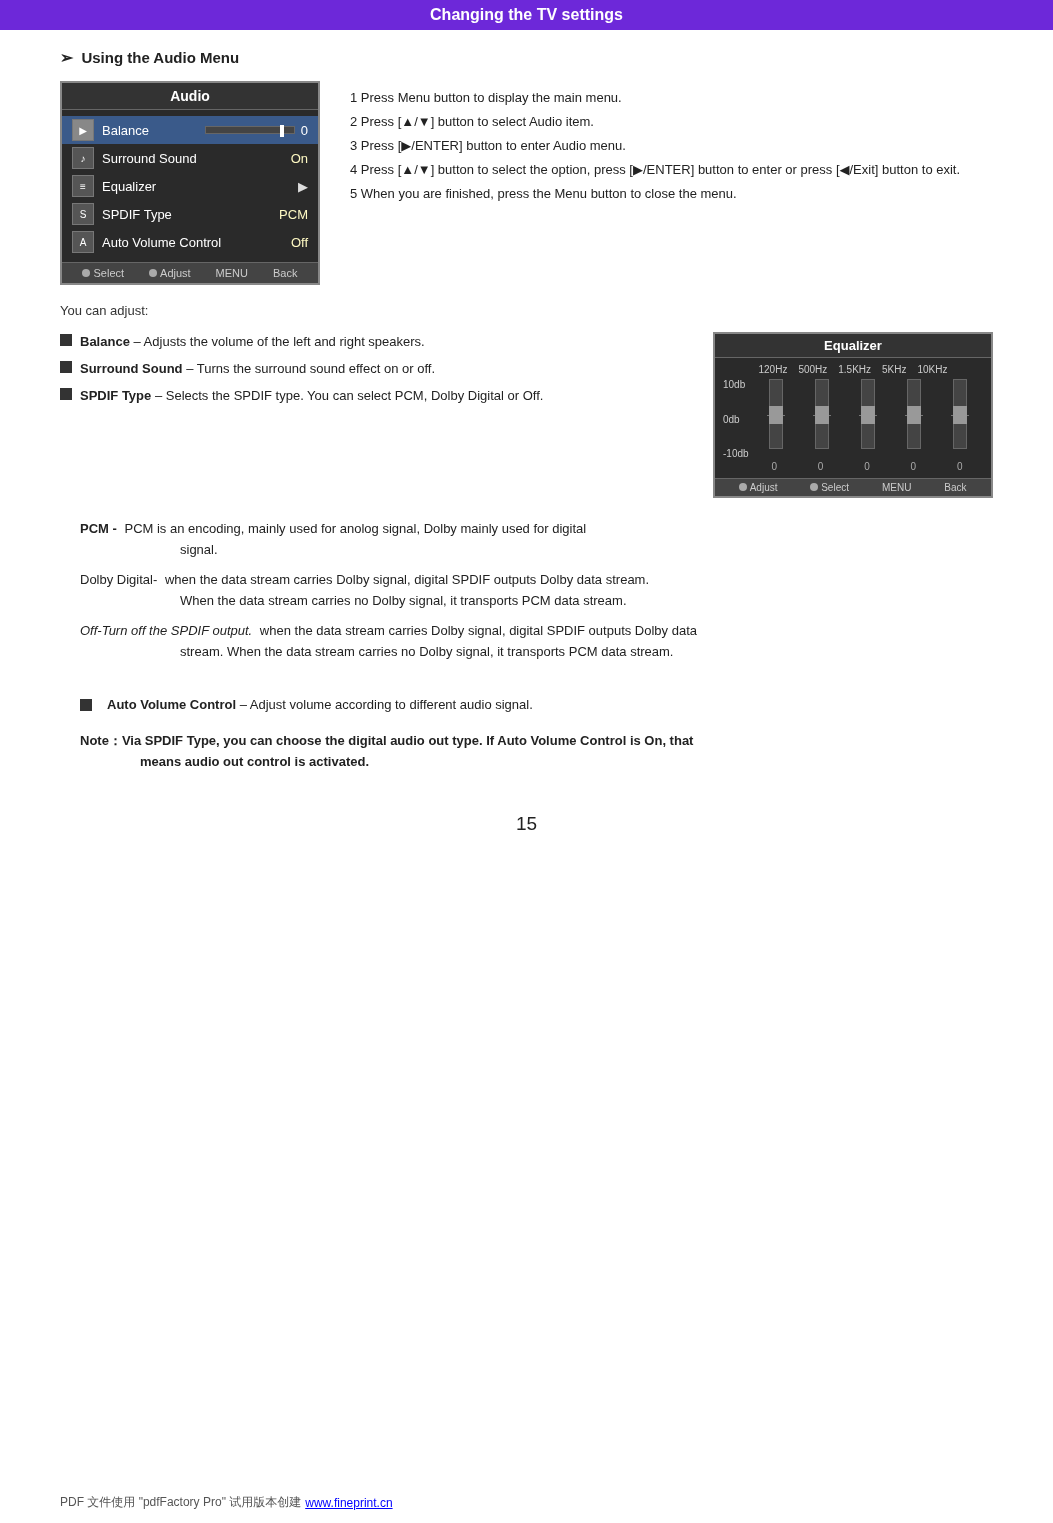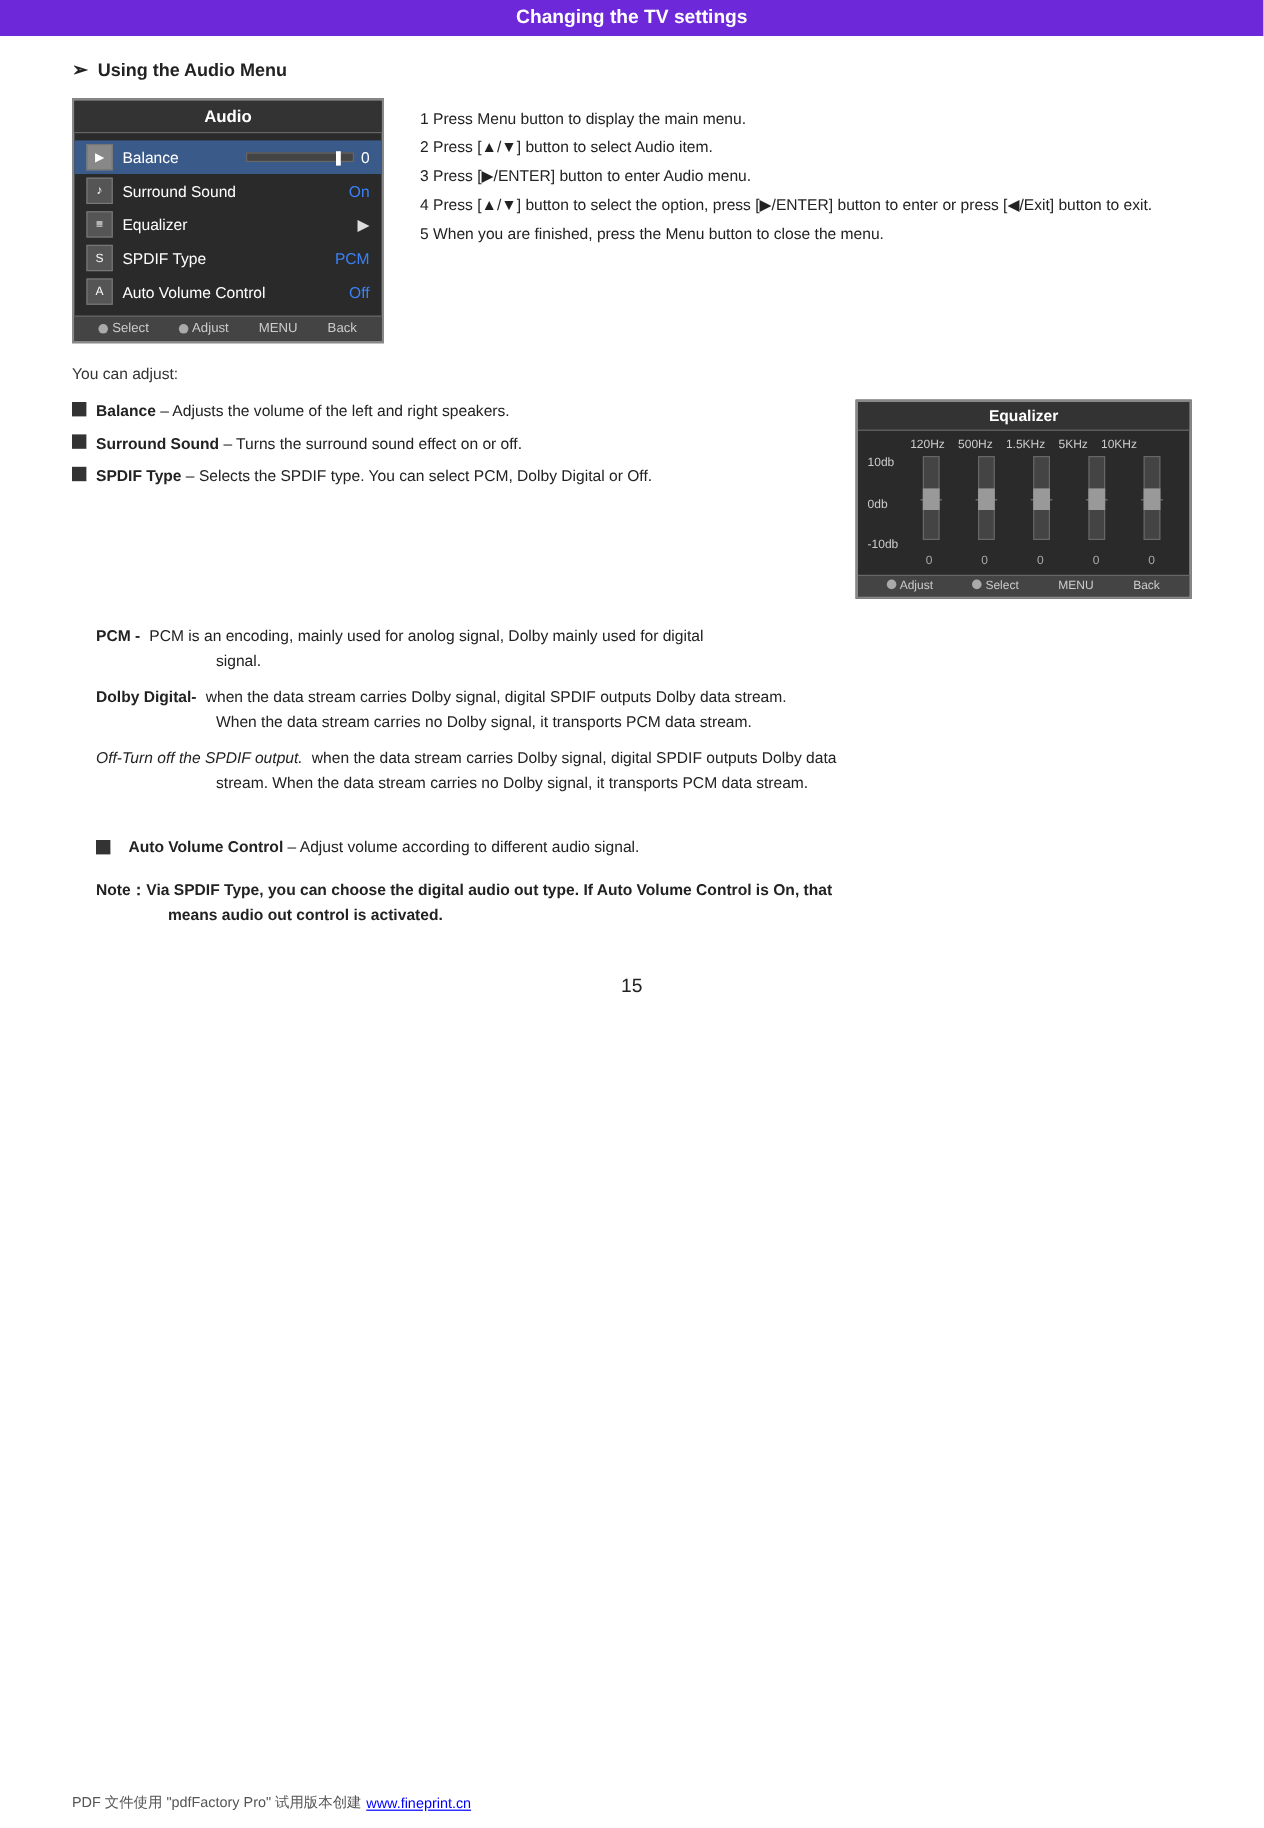--- a/index.html
+++ b/index.html
@@ -88,21 +88,21 @@
       font-size: 10px;
       flex-shrink: 0;
     }
     .menu-icon.active-icon {
       background: #888;
     }
     .menu-item-label {
       flex: 1;
     }
     .menu-item-value {
-      color: #3b82f6;
+      color: #fef9c3;
     }
     .menu-item-arrow {
       color: #ddd;
     }
     
     .balance-row {
       display: flex;
       align-items: center;
       gap: 6px;
     }
@@ -285,21 +285,21 @@
       margin-bottom: 20px;
       padding-left: 20px;
     }
     .note-block strong {
       font-weight: bold;
     }
 
     
     .page-number {
       text-align: center;
-      font-size: 16px;
+      font-size: 19px;
       margin-top: 40px;
       margin-bottom: 16px;
     }
 
     
     .page-footer {
       position: absolute;
       bottom: 12px;
       left: 60px;
       right: 60px;
@@ -502,21 +502,21 @@
 
   <div class="detail-section">
 
     <div style="margin-bottom:8px;">
       <span style="font-weight:bold; margin-right:4px;">PCM -</span>
       <span>PCM  is  an  encoding,   mainly  used  for  anolog  signal,   Dolby  mainly  used  for  digital</span>
       <div style="margin-left:100px;">signal.</div>
     </div>
 
     <div style="margin-bottom:8px;">
-      <span style="font-weight:bold; margin-right:4px;">Dolby Digital-</span>
+      <span style="font-weight:normal; margin-right:4px;">Dolby Digital-</span>
       <span>when the data stream carries Dolby signal, digital SPDIF outputs Dolby data stream.</span>
       <div style="margin-left:100px;">When the data stream carries no Dolby signal, it transports PCM data stream.</div>
     </div>
 
     <div>
       <span style="font-style:italic; margin-right:4px;">Off-Turn off the SPDIF output.</span>
       <span>when the data stream carries Dolby signal, digital SPDIF outputs Dolby data</span>
       <div style="margin-left:100px;">stream. When the data stream carries no Dolby signal, it transports PCM data stream.</div>
     </div>
 

